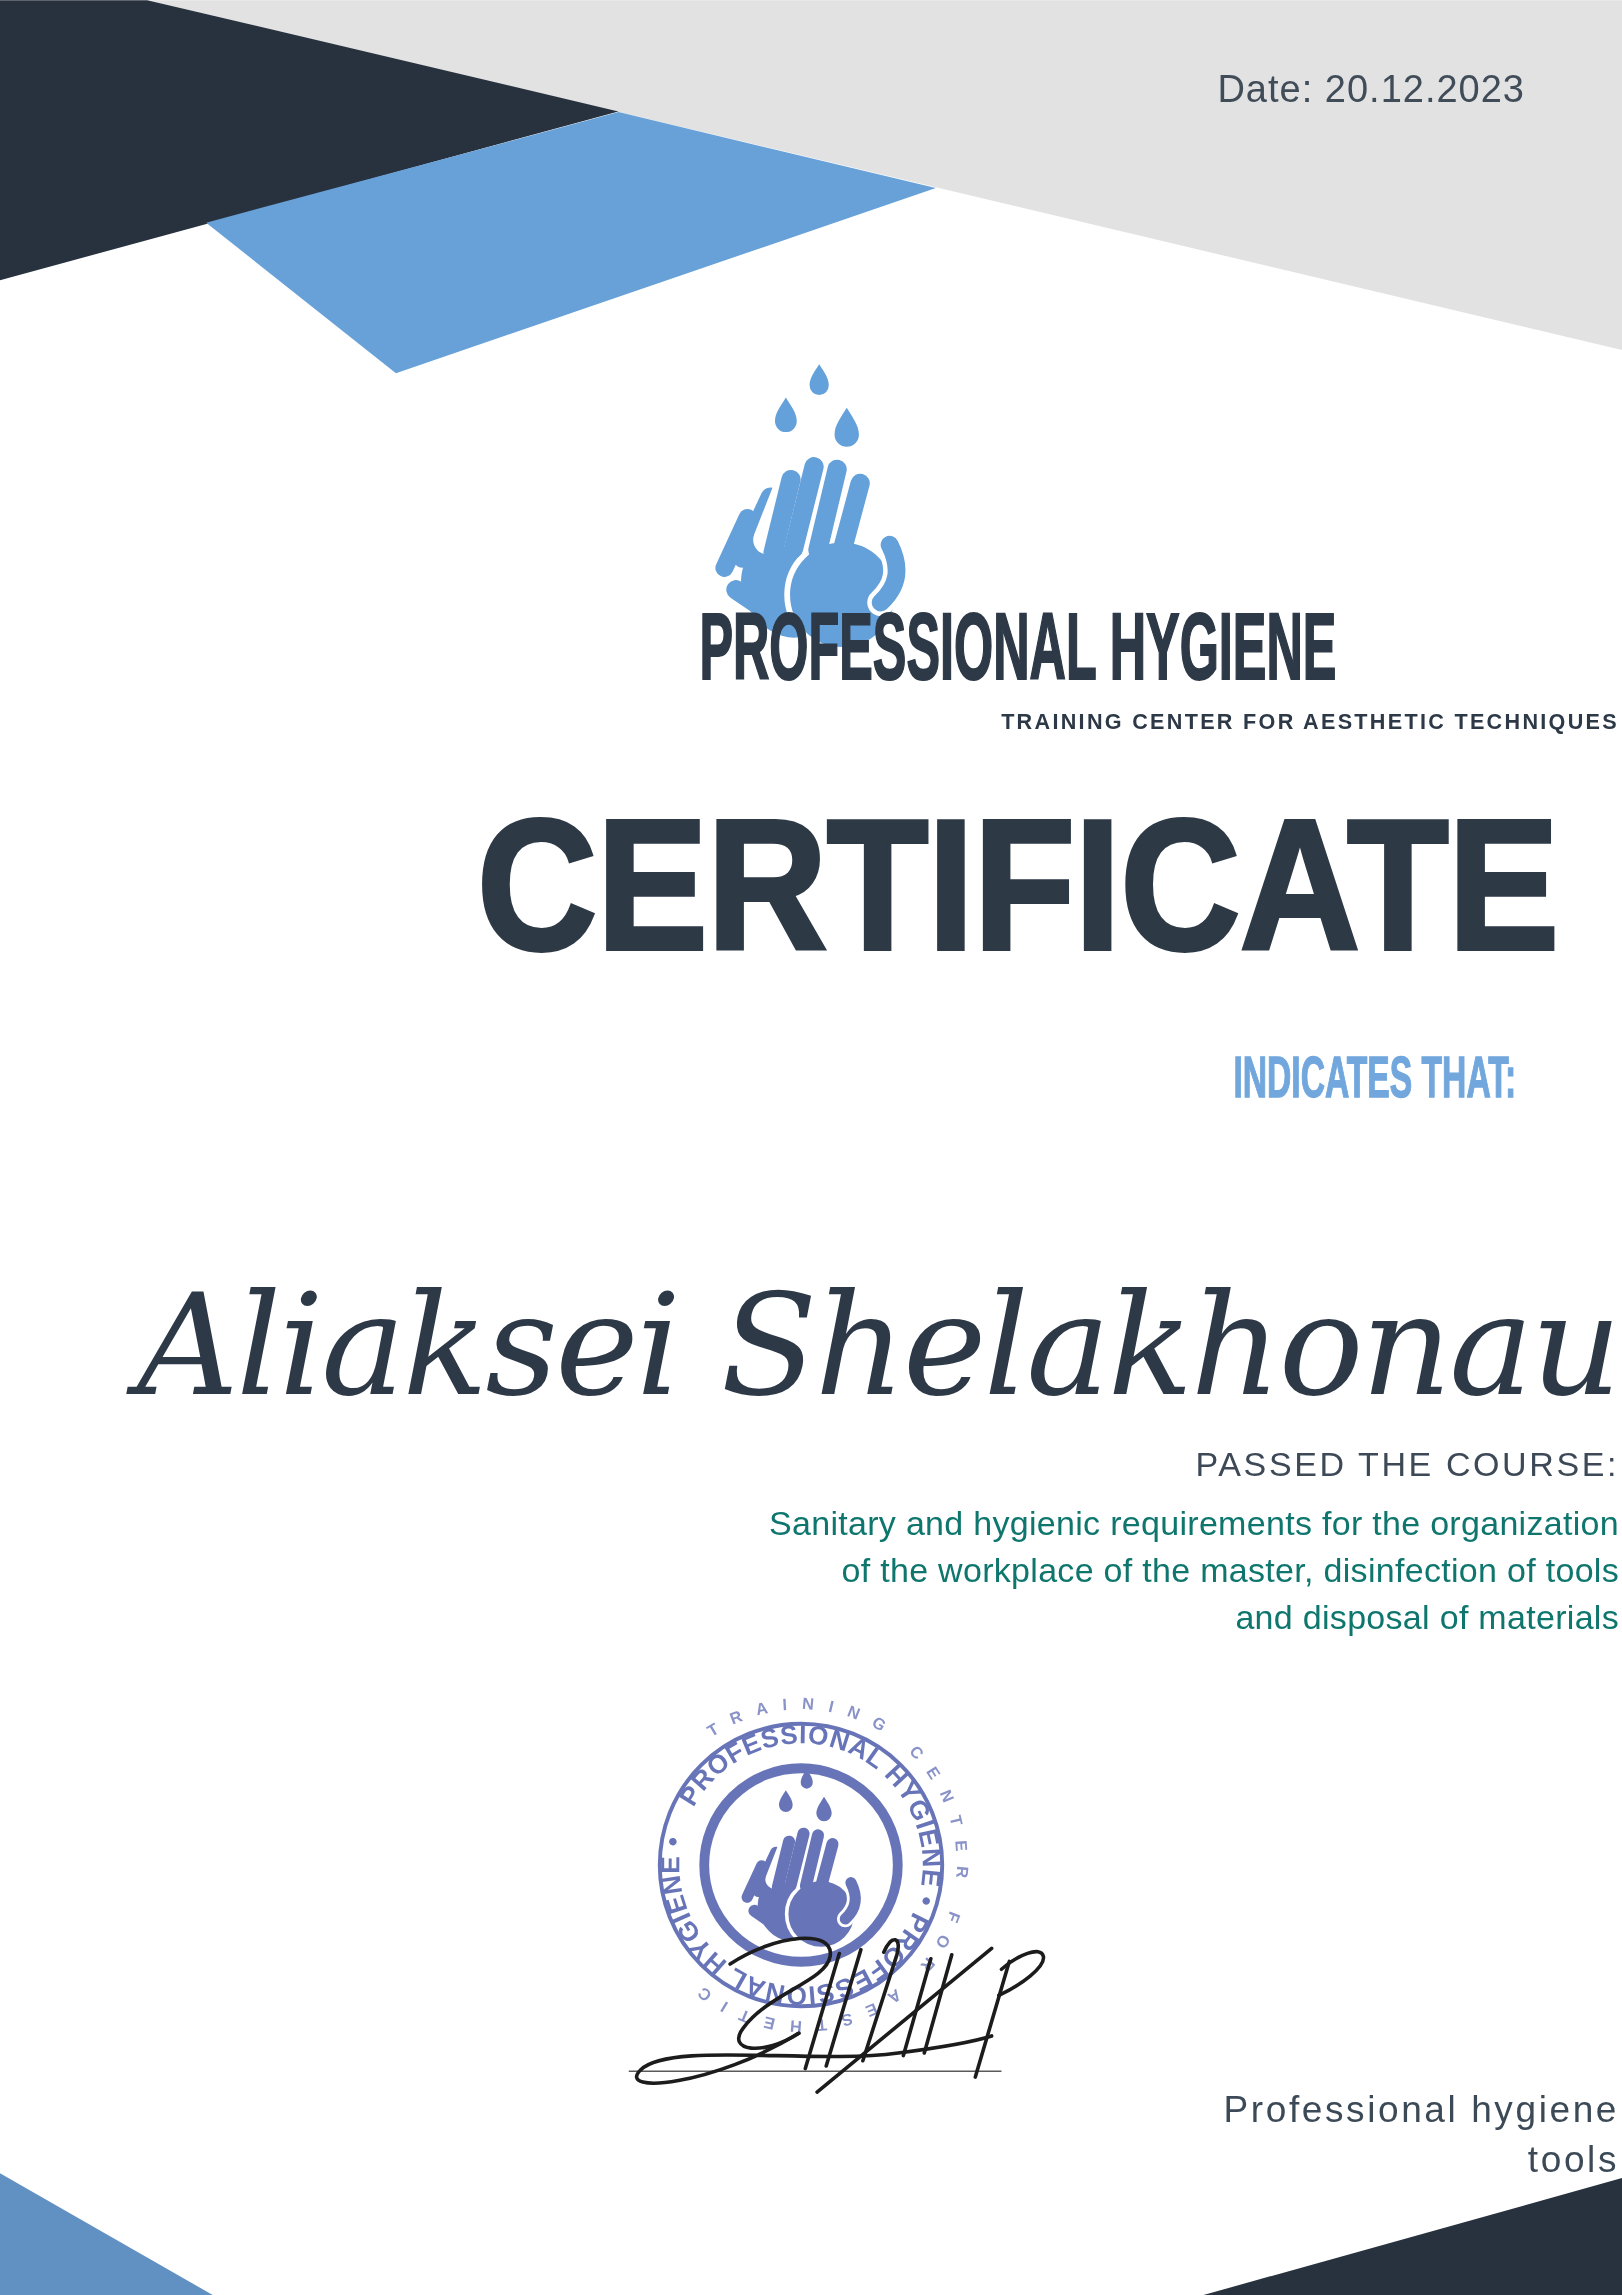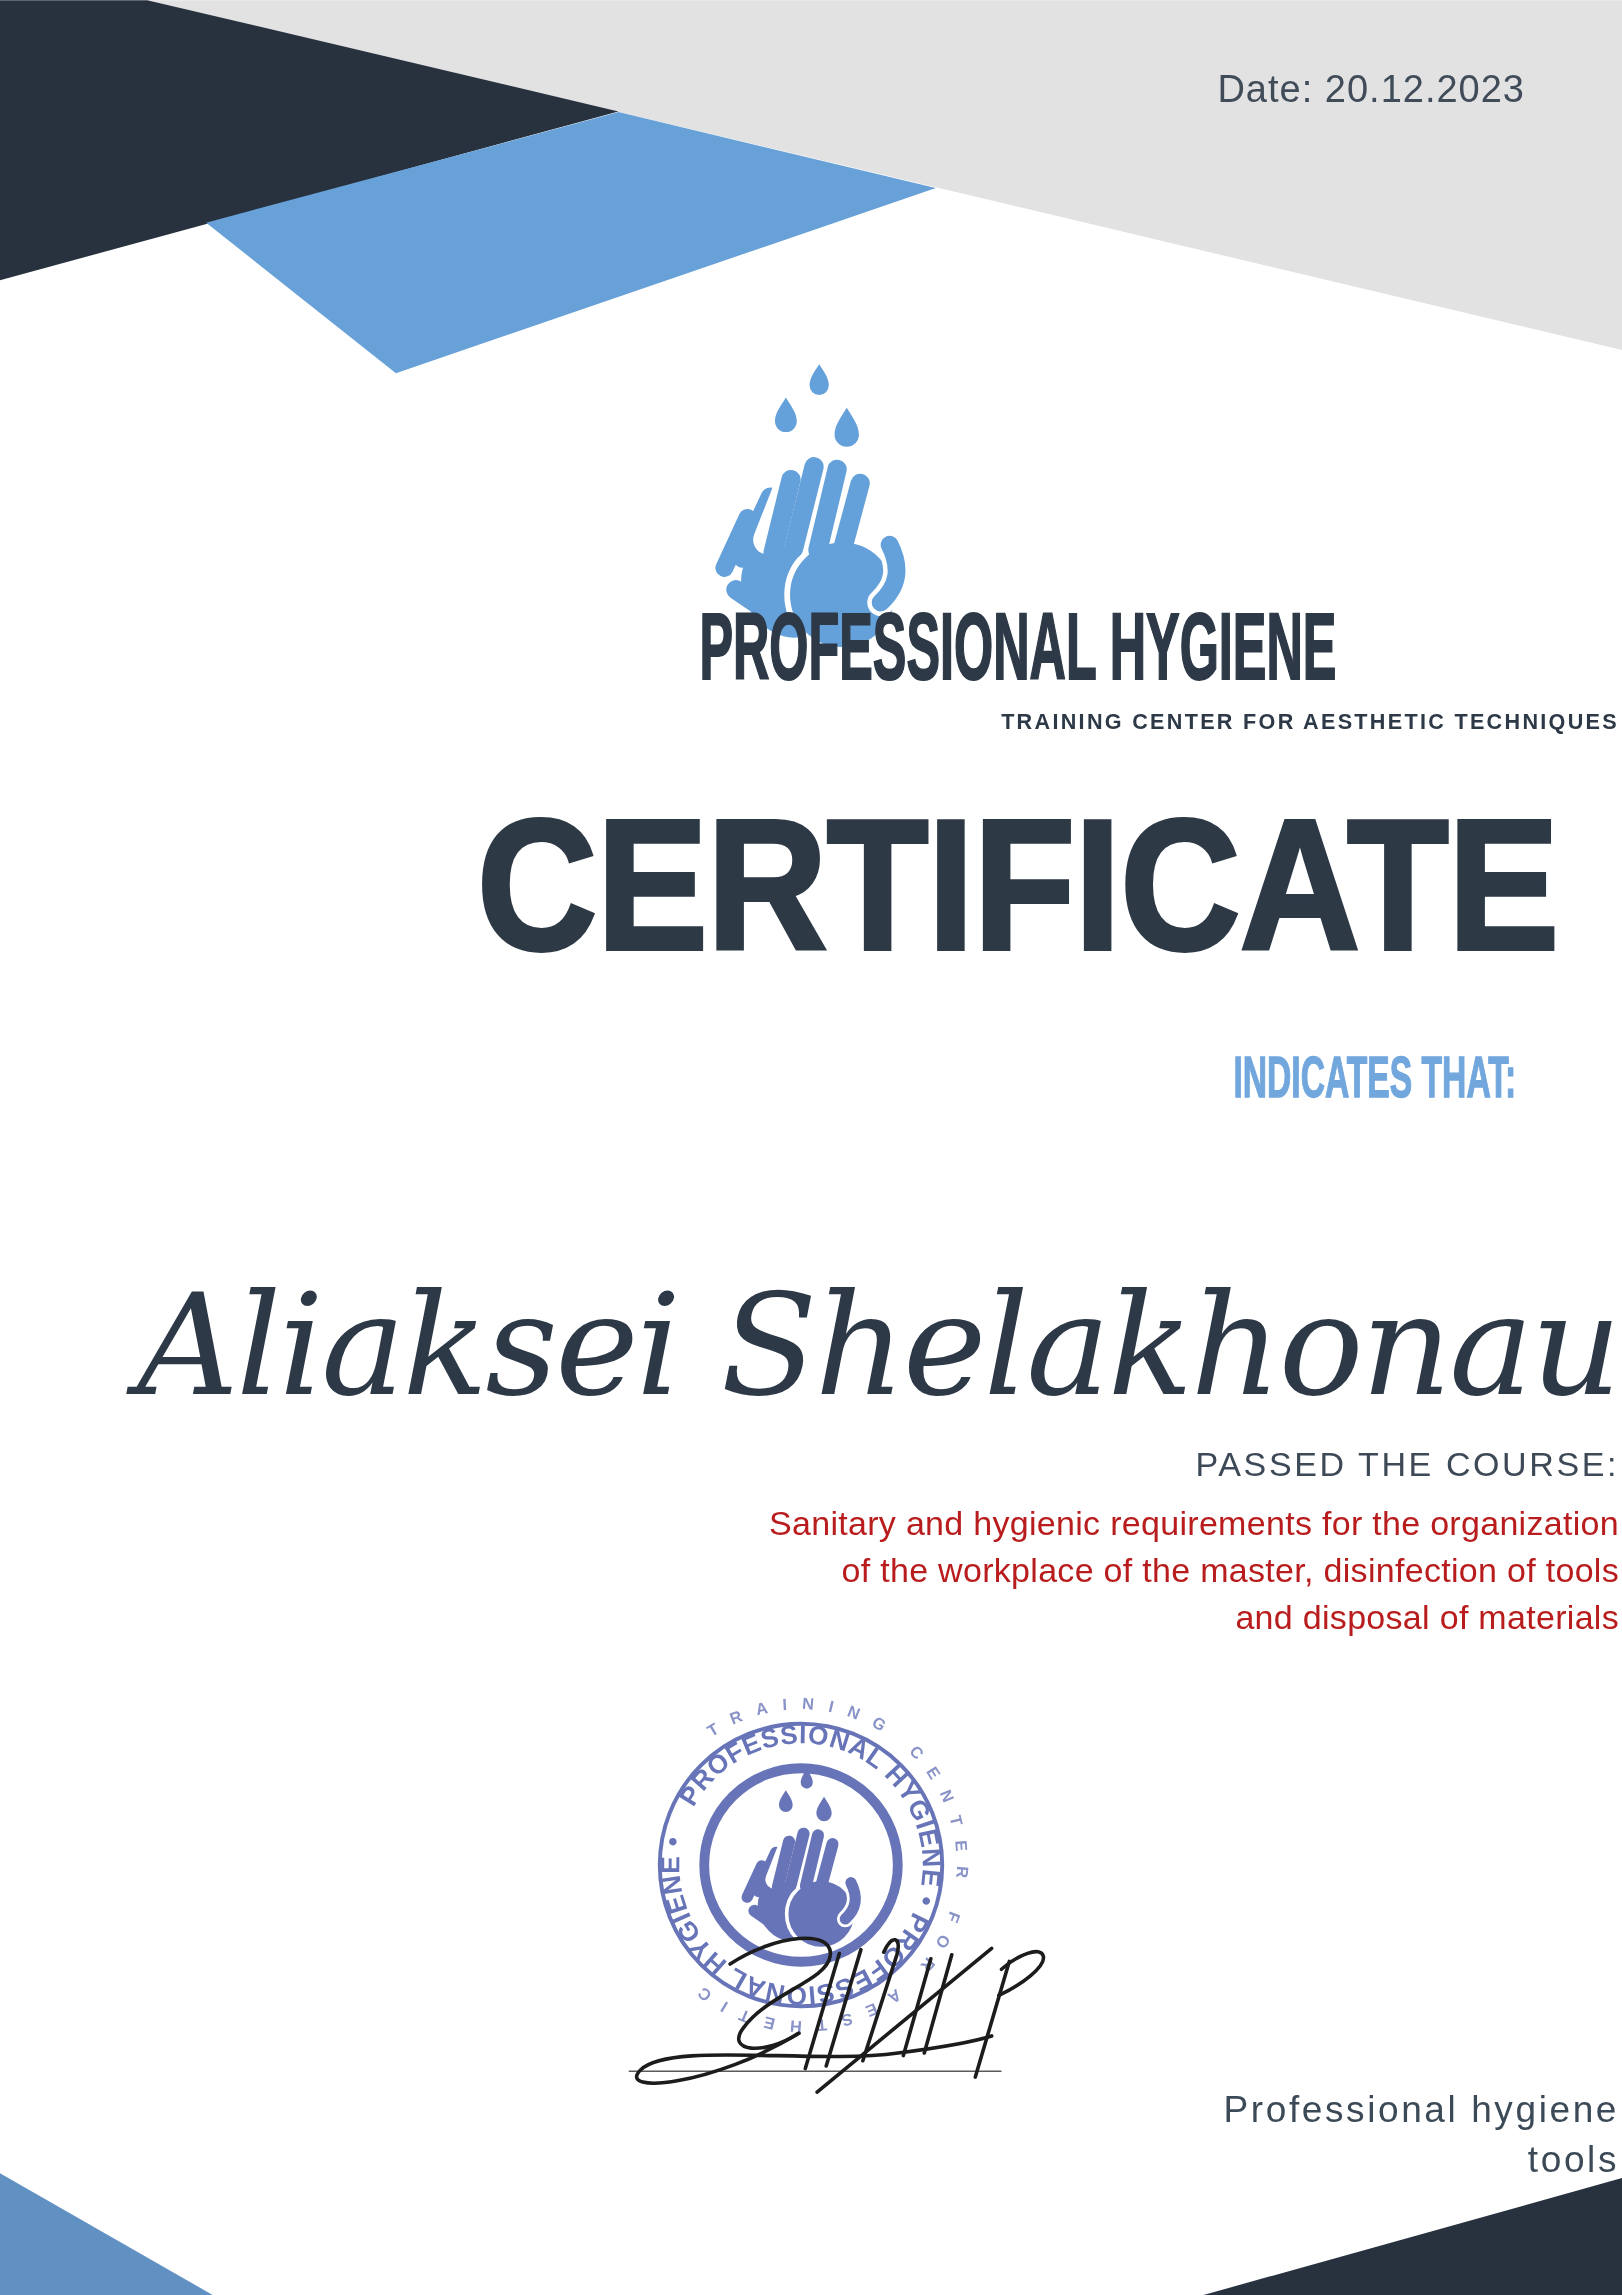--- a/index.html
+++ b/index.html
@@ -48,21 +48,21 @@
   .recipient-name {
     top:1275px; color:#2d3947;
     font-family:"DejaVu Serif", serif; font-style:italic;
     font-size:141px; letter-spacing:-2.6px;
   }
 
   .passed-label {
     top:1447px; color:#3d4956; font-size:34px; letter-spacing:2.6px;margin-left:41px;
   }
   .course-text {
-    top:1500px; color:#b91c1c; font-size:34px; line-height:47px; letter-spacing:0.3px;
+    top:1500px; color:#0f766e; font-size:34px; line-height:47px; letter-spacing:0.3px;
   }
 
   .stamp-wrap { position:absolute; top:1695px; left:631px; width:340px; height:340px; }
   .signature-wrap { position:absolute; top:1930px; left:609px; width:458px; height:170px; }
 
   .org-name {
     top:2085px; color:#3c4a57; font-size:37px; letter-spacing:2.6px; line-height:50px;
   }
 
   .stamp-outer-text { font-family:"Liberation Sans", sans-serif; font-size:25px; font-weight:600; letter-spacing:22px; fill:#5b69b2; opacity:0.78; }

